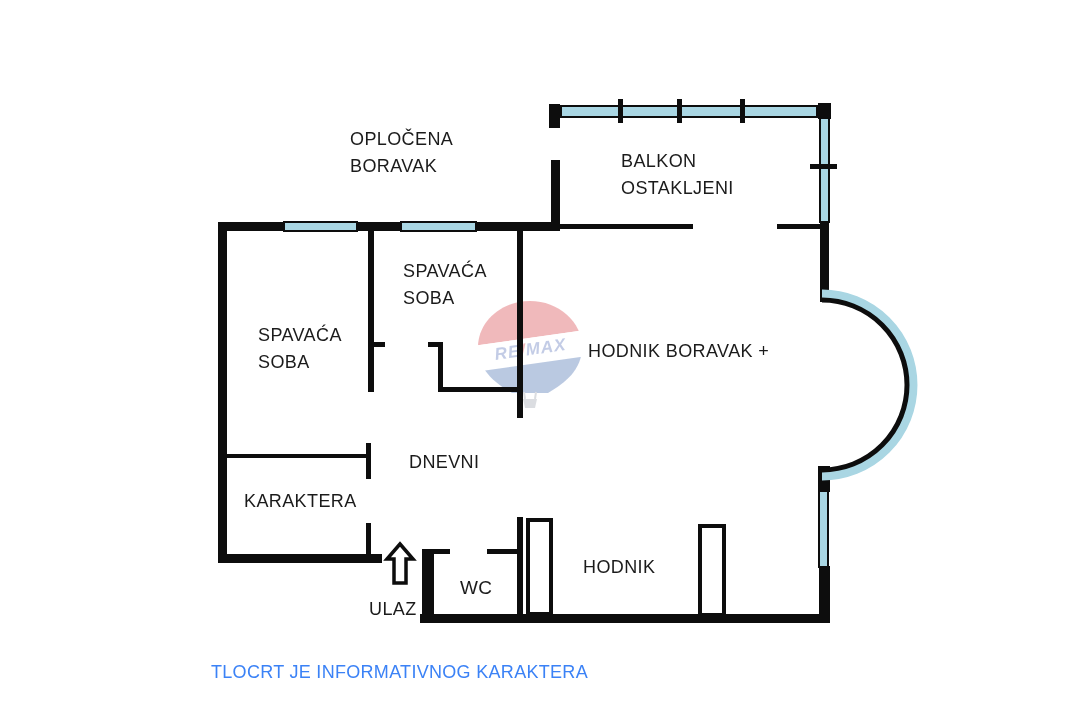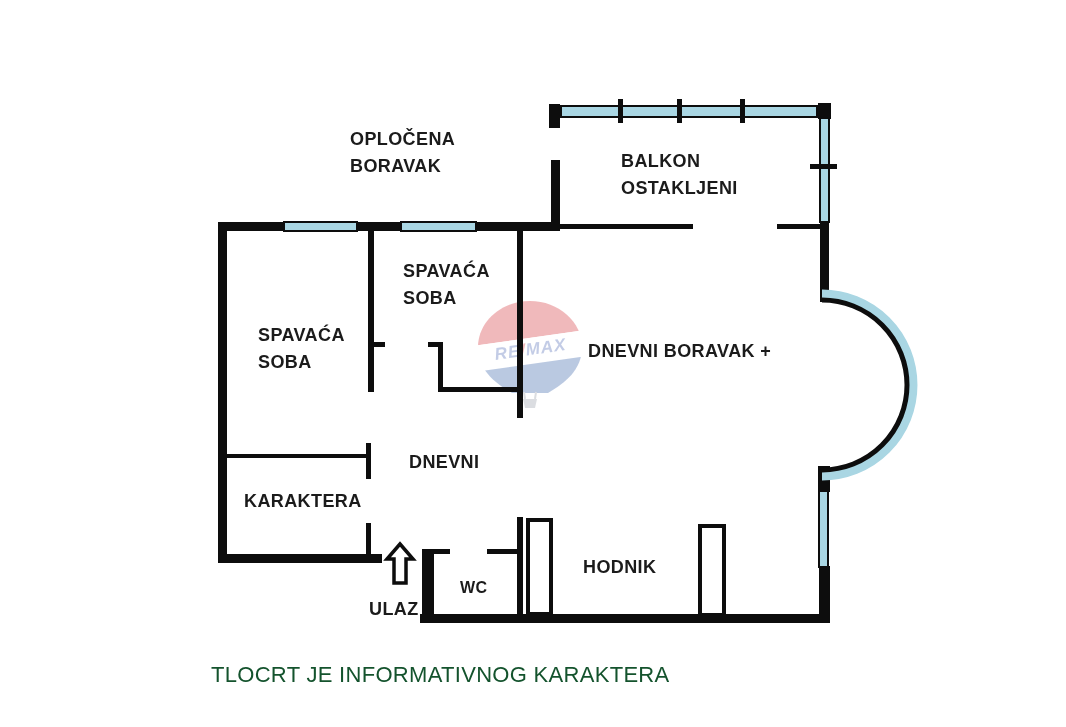--- a/index.html
+++ b/index.html
@@ -13,24 +13,24 @@
   }
   html,body{margin:0;padding:0;background:#fff;}
   #canvas{
     position:relative;width:1066px;height:727px;background:#ffffff;overflow:hidden;
     font-family:"Liberation Sans",sans-serif;
   }
   .w{position:absolute;background:var(--wall);}
   .win{position:absolute;background:var(--window);border:2px solid var(--wall);box-sizing:border-box;}
   .tick{position:absolute;background:var(--wall);}
   .door{position:absolute;background:#ffffff;border:4px solid var(--wall);box-sizing:border-box;}
-  .lbl{position:absolute;font-weight:bold;font-size:18px;line-height:27px;color:#1b1b1b;letter-spacing:.4px;white-space:nowrap;}
+  .lbl{position:absolute;font-weight:normal;font-size:18px;line-height:27px;color:#1b1b1b;letter-spacing:.4px;white-space:nowrap;}
   .lbl span{display:block;}
   .lbl-wide{line-height:37px;}
-  .footer-txt{position:absolute;font-weight:400;font-size:22px;color:#14532d;letter-spacing:.3px;white-space:nowrap;}
+  .footer-txt{position:absolute;font-weight:400;font-size:18px;color:#3b82f6;letter-spacing:.3px;white-space:nowrap;}
   svg{position:absolute;overflow:visible;}
 </style>
 </head>
 <body>
 
 <div id="canvas">
 
   <svg style="left:468px;top:296px;opacity:.42" width="124" height="118" viewBox="0 0 124 118">
     <defs>
       <clipPath id="env">
@@ -109,29 +109,29 @@
   </div>
   <div class="lbl" style="left:403px;top:258px">
     <span>SPAVAĆA</span>
       <span>SOBA</span>
   </div>
   <div class="lbl" style="left:258px;top:322px">
     <span>SPAVAĆA</span>
       <span>SOBA</span>
   </div>
   <div class="lbl lbl-wide" style="left:588px;top:333px">
-    <span>DNEVNI BORAVAK +</span>
+    <span>HODNIK BORAVAK +</span>
   </div>
   <div class="lbl" style="left:409px;top:449px">
     <span>DNEVNI</span>
   </div>
   <div class="lbl" style="left:244px;top:488px">
     <span>KARAKTERA</span>
   </div>
-  <div class="lbl" style="left:460px;top:574px;font-size:16px">
+  <div class="lbl" style="left:460px;top:574px;font-size:19px">
     <span>WC</span>
   </div>
   <div class="lbl" style="left:583px;top:554px">
     <span>HODNIK</span>
   </div>
   <div class="lbl" style="left:369px;top:596px">
     <span>ULAZ</span>
   </div>
 
   <div class="footer-txt" style="left:211px;top:662px">

